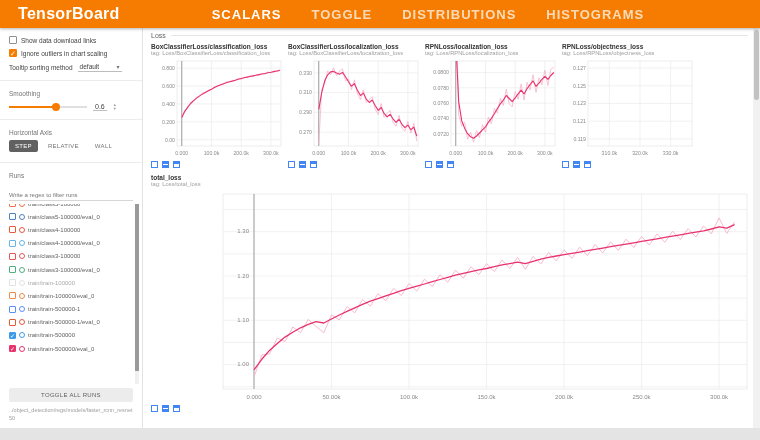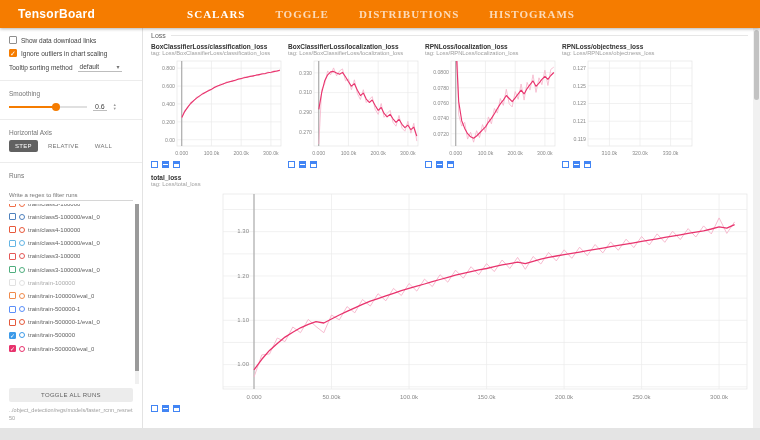--- a/index.html
+++ b/index.html
@@ -2,23 +2,23 @@
 <html><head>
 <meta charset="utf-8">
 <style>
   html,body{margin:0;padding:0;width:760px;height:440px;overflow:hidden;
     font-family:"Liberation Sans",sans-serif;background:#ffffff;}
   *{box-sizing:border-box;}
 
   
   .header{height:28px;background:#f57c00;display:flex;align-items:center;
     box-shadow:0 1px 3px rgba(0,0,0,.3);position:relative;z-index:5;}
-  .logo{color:#fff;font-weight:bold;font-size:12px;margin-left:18px;letter-spacing:.3px;}
+  .logo{color:#fff;font-weight:bold;font-size:16px;margin-left:18px;letter-spacing:.3px;}
   .tabs{display:flex;gap:30px;margin-left:92px;}
-  .tab{color:rgba(255,255,255,.72);font-size:11px;font-weight:bold;letter-spacing:1px;cursor:pointer;font-family:Liberation Serif, serif;}
+  .tab{color:rgba(255,255,255,.72);font-size:13px;font-weight:bold;letter-spacing:1px;cursor:pointer;}
   .tab.active{color:#fff;}
 
   
   .content{position:absolute;top:28px;left:0;right:0;bottom:12px;display:flex;}
   .bottom-strip{position:absolute;left:0;right:0;bottom:0;height:12px;background:#e4e4e4;}
   .page-scrollbar{position:absolute;top:28px;right:0;width:7px;bottom:12px;background:#f1f1f1;}
   .page-scrollbar .thumb{position:absolute;top:2px;left:1px;width:5px;height:70px;background:#c2c2c2;border-radius:3px;}
 
   
   .sidebar{width:143px;background:#fff;border-right:1px solid #e3e3e3;

